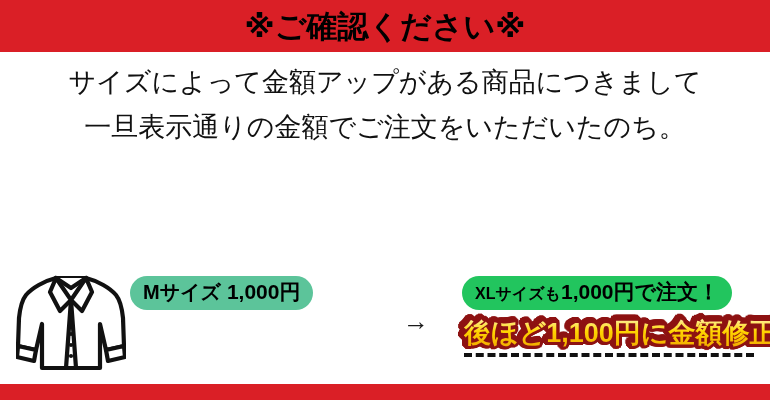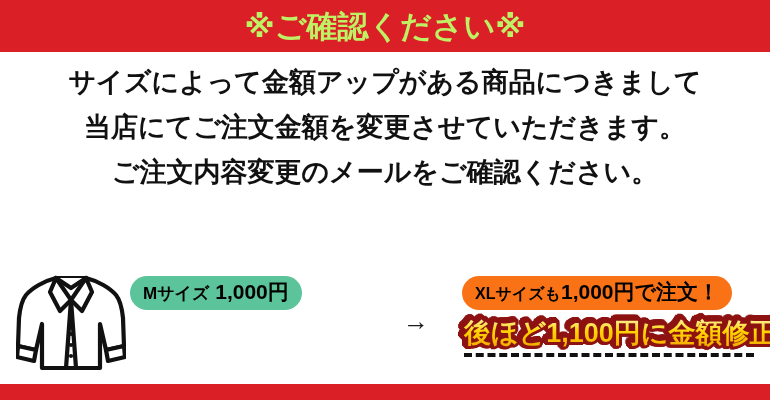--- a/index.html
+++ b/index.html
@@ -26,21 +26,21 @@
     left: 0;
     top: 0;
     width: 770px;
     height: 52px;
     background: #da1f26;
     display: flex;
     align-items: center;
     justify-content: center;
   }
   #header-title {
-    color: #bef264;
+    color: #000000;
     font-size: 31px;
     font-weight: bold;
     letter-spacing: 0px;
     line-height: 1;
     white-space: nowrap;
   }
 
   
   #footer-bar {
     position: absolute;
@@ -55,21 +55,21 @@
   #body-text {
     position: absolute;
     left: 0;
     top: 60px;
     width: 770px;
     text-align: center;
   }
   .body-line {
     color: #111111;
     font-size: 27px;
-    font-weight: bold;
+    font-weight: normal;
     line-height: 45px;
     white-space: nowrap;
   }
 
   
   #compare-area {
     position: absolute;
     left: 0;
     top: 262px;
     width: 770px;
@@ -102,21 +102,21 @@
     white-space: nowrap;
     color: #000000;
     font-weight: bold;
     line-height: 1.15;
   }
   .pill-left {
     background: #5cc49a;
     font-size: 21px;
   }
   .pill-left .sz {
-    font-size: 17px;
+    font-size: 20px;
   }
 
   
   #arrow {
     position: absolute;
     left: 403px;
     top: 46px;
     font-size: 26px;
     color: #1a1a1a;
     line-height: 1;
@@ -126,21 +126,21 @@
   #right-col {
     position: absolute;
     left: 462px;
     top: 14px;
     display: flex;
     flex-direction: column;
     align-items: flex-start;
     gap: 8px;
   }
   .pill-right {
-    background: #f97316;
+    background: #22c55e;
     font-size: 21px;
   }
   .pill-right .sz {
     font-size: 16px;
   }
   .pill-right .mo {
     font-size: 16px;
   }
 
   
@@ -180,22 +180,21 @@
 <body>
 
 <div id="banner">
 
   <div id="header-bar">
     <div id="header-title">※ご確認ください※</div>
   </div>
 
   <div id="body-text">
     <div class="body-line">サイズによって金額アップがある商品につきまして</div>
-    <div class="body-line">当店にてご注文金額を変更させていただきます。</div>
-    <div class="body-line">ご注文内容変更のメールをご確認ください。</div>
+    <div class="body-line">一旦表示通りの金額でご注文をいただいたのち。</div>
   </div>
 
   <div id="compare-area">
 
     <div id="shirt-icon">
       <svg viewBox="0 0 110 108" width="110" height="108" aria-hidden="true">
         <g fill="#ffffff" stroke="#111111" stroke-width="4.2" stroke-linejoin="round" stroke-linecap="round">
 
           <path d="M40 10
                    C28 13 16 20 10 27

